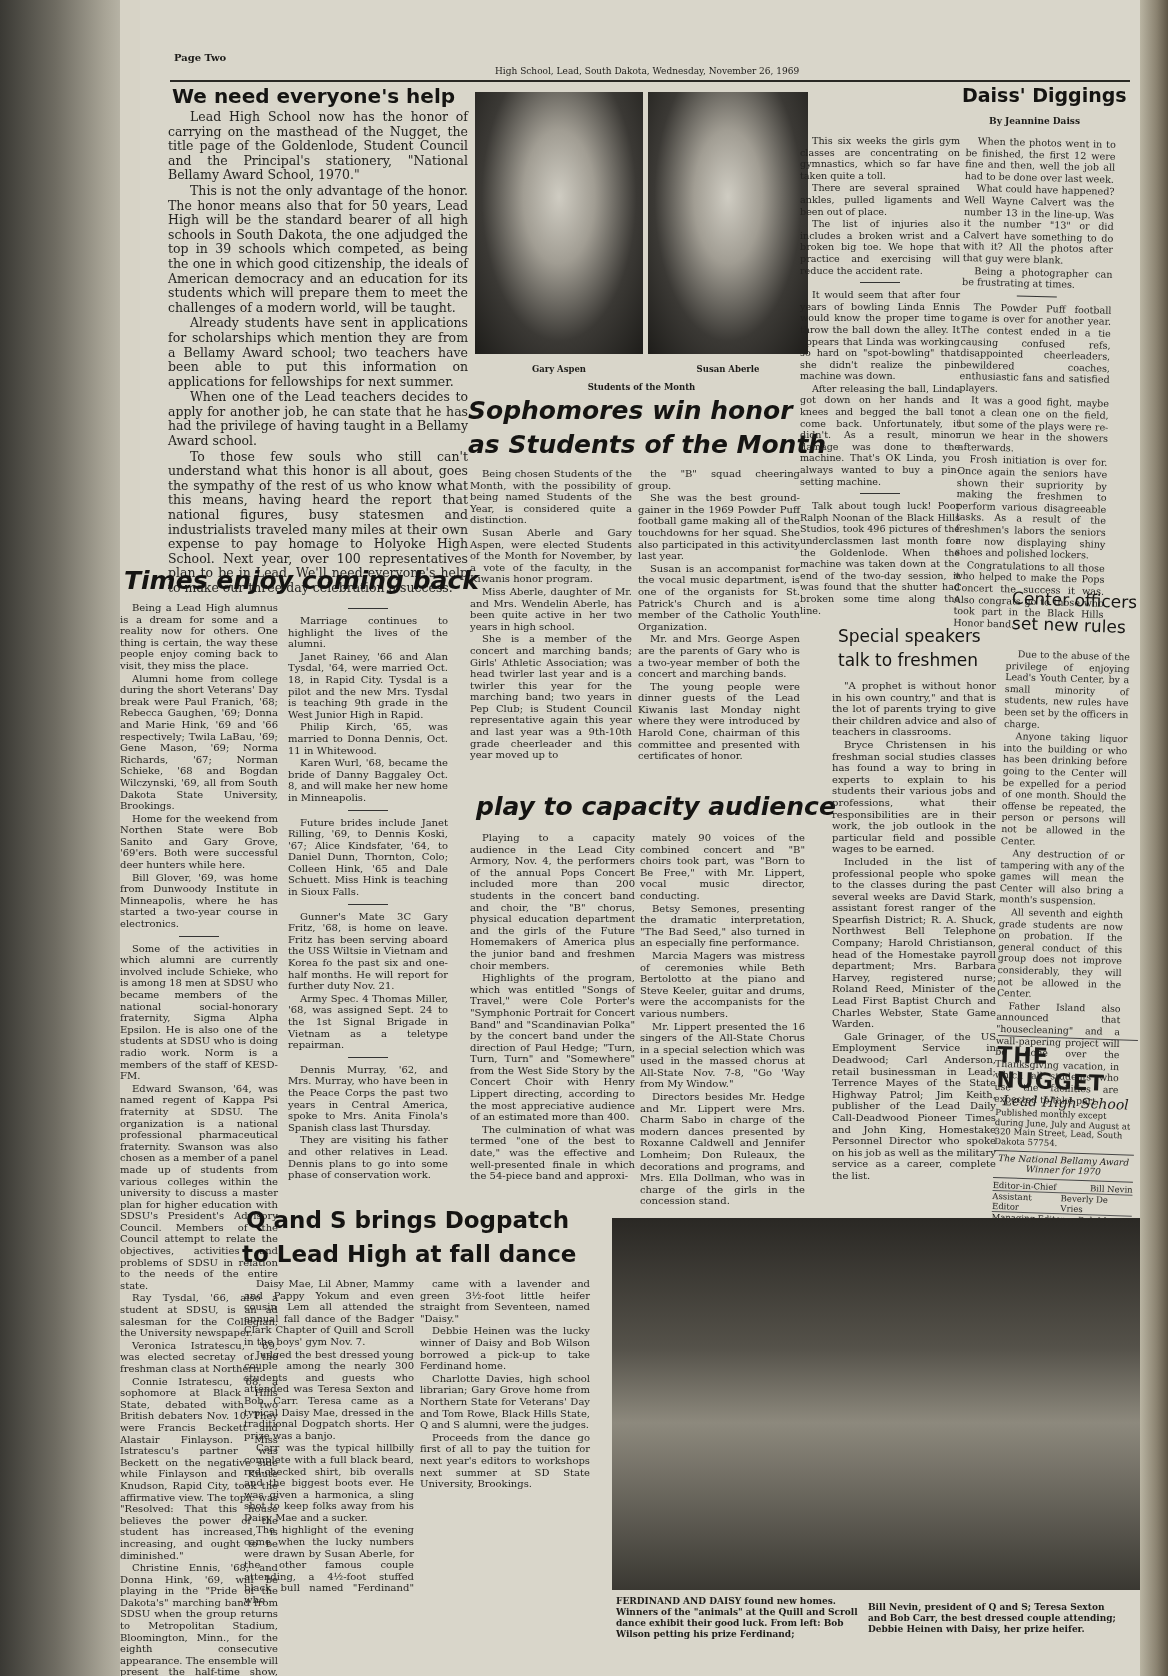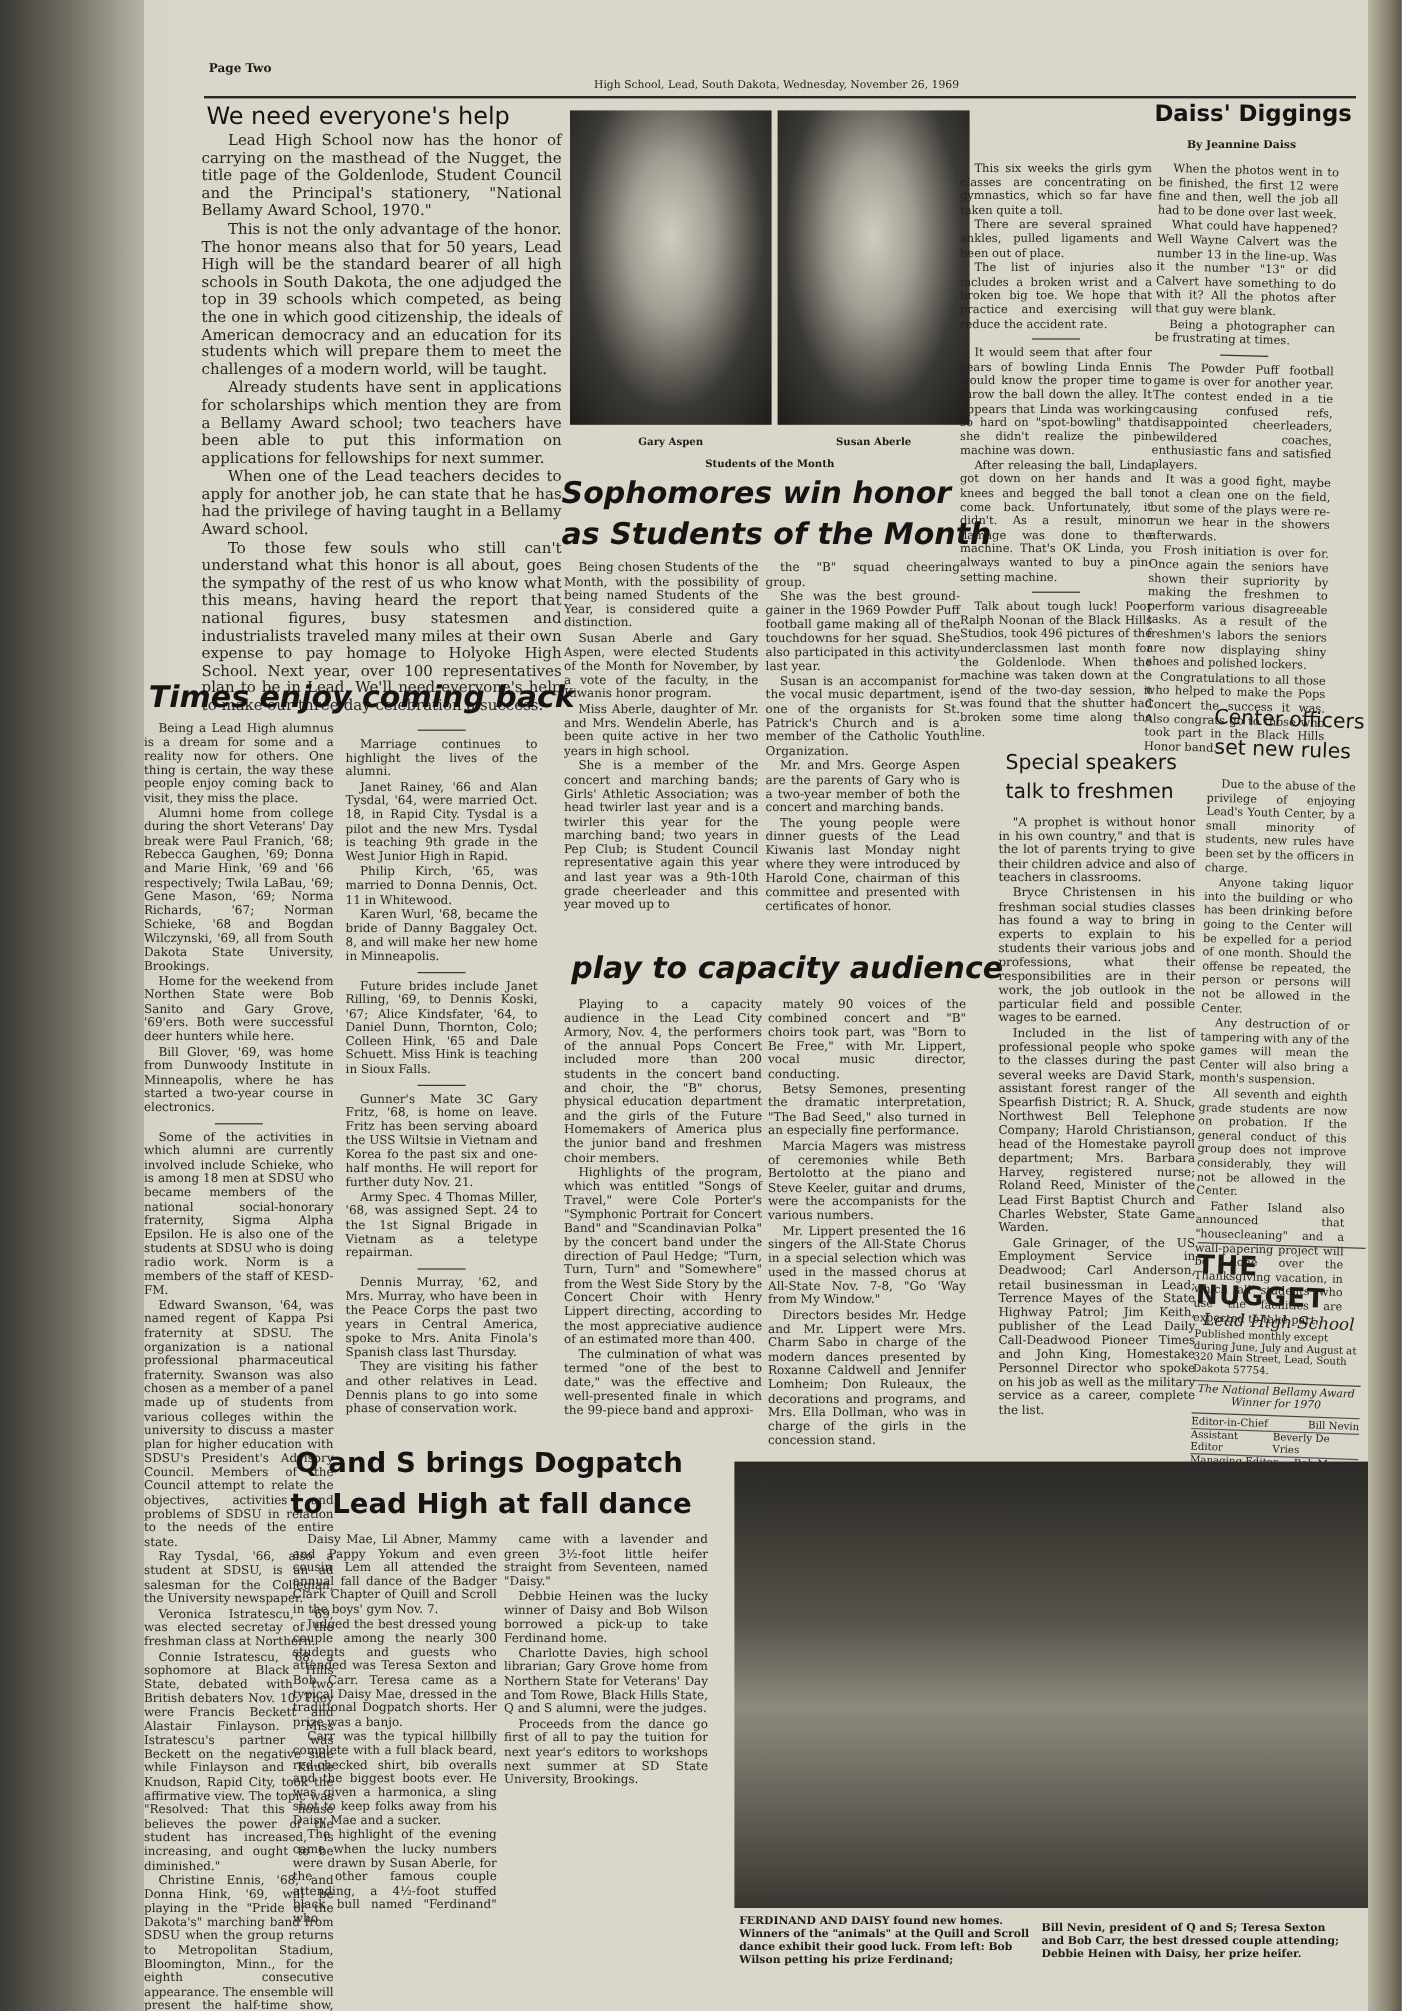--- a/index.html
+++ b/index.html
@@ -34,21 +34,21 @@
 
 <div class="binding"></div>
 <div class="binding-edge"></div>
 
 <div class="page">
 
   <div class="abs folio">Page Two</div>
   <div class="abs dateline">High School, Lead, South Dakota,  Wednesday, November 26, 1969</div>
   <div class="abs rule-top"></div>
 
-  <div class="abs hd-sans" style="left:32px;top:86px;font-size:20px;font-weight:normal;">We need everyone's help</div>
+  <div class="abs hd-sans" style="left:32px;top:86px;font-size:20px;font-weight:bold;">We need everyone's help</div>
   <div class="abs col col-lg" style="left:28px;top:110px;width:300px;">
     <p>Lead High School now has the honor of carrying on the masthead of the Nugget, the title page of the Goldenlode, Student Council and the Principal's stationery, "National Bellamy Award School, 1970."</p>
     <p>This is not the only advantage of the honor. The honor means also that for 50 years, Lead High will be the standard bearer of all high schools in South Dakota, the one adjudged the top in 39 schools which competed, as being the one in which good citizenship, the ideals of American democracy and an education for its students which will prepare them to meet the challenges of a modern world, will be taught.</p>
     <p>Already students have sent in applications for scholarships which mention they are from a Bellamy Award school; two teachers have been able to put this information on applications for fellowships for next summer.</p>
     <p>When one of the Lead teachers decides to apply for another job, he can state that he has had the privilege of having taught in a Bellamy Award school.</p>
     <p>To those few souls who still can't understand what this honor is all about, goes the sympathy of the rest of us who know what this means, having heard the report that national figures, busy statesmen and industrialists traveled many miles at their own expense to pay homage to Holyoke High School. Next year, over 100 representatives plan to be in Lead. We'll need everyone's help to make our three-day celebration a success.</p>
   </div>
 
   <div class="abs photo photo-portrait" style="left:335px;top:92px;width:168px;height:262px;"></div>
   <div class="abs photo photo-portrait" style="left:508px;top:92px;width:160px;height:262px;"></div>
@@ -122,21 +122,21 @@
     <p>Army Spec. 4 Thomas Miller, '68, was assigned Sept. 24 to the 1st Signal Brigade in Vietnam as a teletype repairman.</p>
     <div class="divider"></div>
     <p>Dennis Murray, '62, and Mrs. Murray, who have been in the Peace Corps the past two years in Central America, spoke to Mrs. Anita Finola's Spanish class last Thursday.</p>
     <p>They are visiting his father and other relatives in Lead. Dennis plans to go into some phase of conservation work.</p>
   </div>
 
   <div class="abs hd-sans hd-italic" style="left:336px;top:794px;font-size:25px;">play to capacity audience</div>
   <div class="abs col" style="left:330px;top:832px;width:165px;">
     <p>Playing to a capacity audience in the Lead City Armory, Nov. 4, the performers of the annual Pops Concert included more than 200 students in the concert band and choir, the "B" chorus, physical education department and the girls of the Future Homemakers of America plus the junior band and freshmen choir members.</p>
     <p>Highlights of the program, which was entitled "Songs of Travel," were Cole Porter's "Symphonic Portrait for Concert Band" and "Scandinavian Polka" by the concert band under the direction of Paul Hedge; "Turn, Turn, Turn" and "Somewhere" from the West Side Story by the Concert Choir with Henry Lippert directing, according to the most appreciative audience of an estimated more than 400.</p>
-    <p>The culmination of what was termed "one of the best to date," was the effective and well-presented finale in which the 99-piece band and approxi-</p>
+    <p>The culmination of what was termed "one of the best to date," was the effective and well-presented finale in which the 54-piece band and approxi-</p>
   </div>
   <div class="abs col" style="left:500px;top:832px;width:165px;">
     <p>mately 90 voices of the combined concert and "B" choirs took part, was "Born to Be Free," with Mr. Lippert, vocal music director, conducting.</p>
     <p>Betsy Semones, presenting the dramatic interpretation, "The Bad Seed," also turned in an especially fine performance.</p>
     <p>Marcia Magers was mistress of ceremonies while Beth Bertolotto at the piano and Steve Keeler, guitar and drums, were the accompanists for the various numbers.</p>
     <p>Mr. Lippert presented the 16 singers of the All-State Chorus in a special selection which was used in the massed chorus at All-State Nov. 7-8, "Go 'Way from My Window."</p>
     <p>Directors besides Mr. Hedge and Mr. Lippert were Mrs. Charm Sabo in charge of the modern dances presented by Roxanne Caldwell and Jennifer Lomheim; Don Ruleaux, the decorations and programs, and Mrs. Ella Dollman, who was in charge of the girls in the concession stand.</p>
   </div>
 
   <div class="abs hd-sans" style="left:698px;top:628px;font-size:17px;font-weight:normal;">Special speakers</div>

